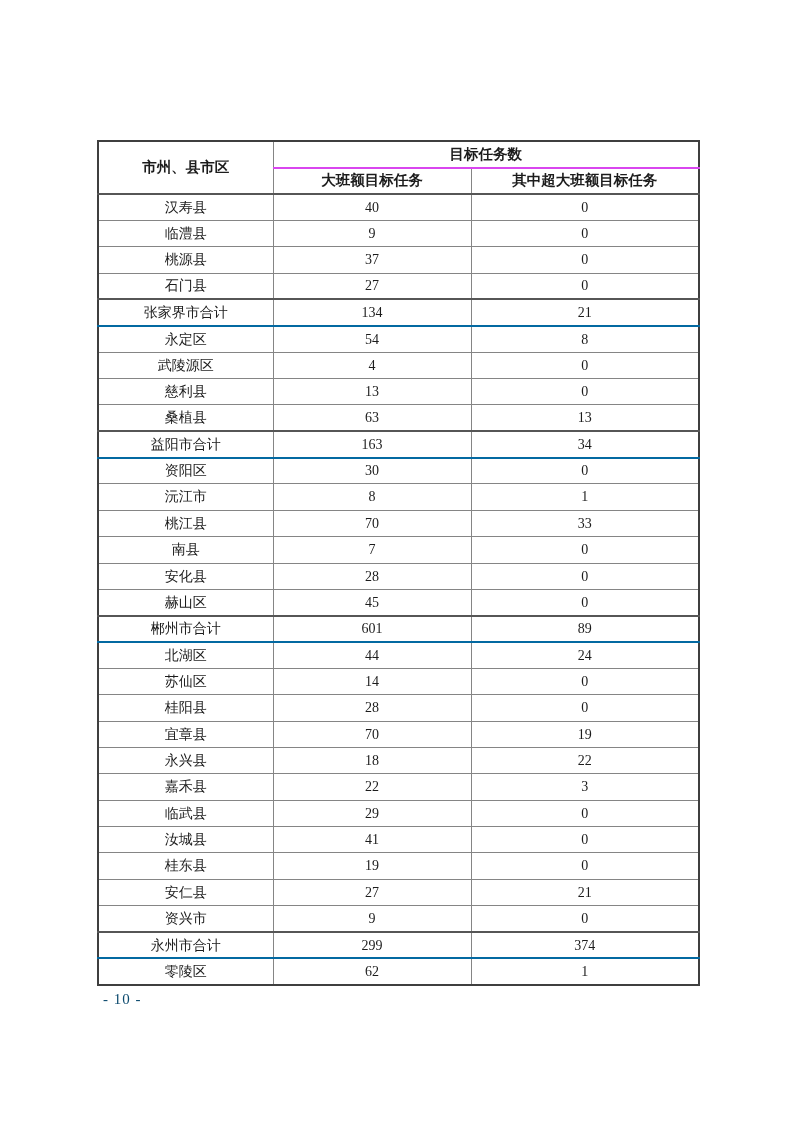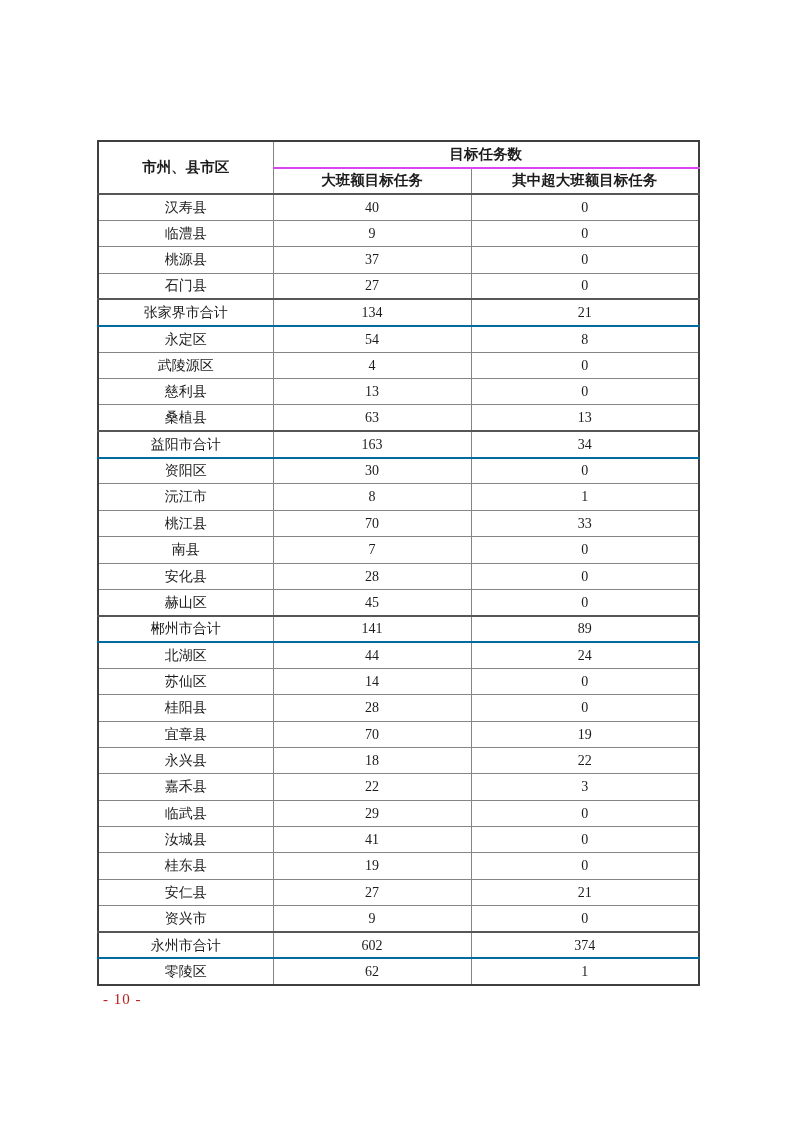--- a/index.html
+++ b/index.html
@@ -42,21 +42,21 @@
     font-weight: normal;
     border-top: 2px solid #565656;
     border-bottom: 2px solid #0369a1;
   }
   .page-number {
     position: absolute;
     left: 103px;
     top: 991px;
     font-size: 15px;
     letter-spacing: 1px;
-    color: #b91c1c;
+    color: #0c4a6e;
   }
 </style>
 </head>
 <body>
 
 <div class="page">
 
   <table class="task-table">
     <colgroup>
       <col style="width:175px">
@@ -165,21 +165,21 @@
     </tr>
 
     <tr>
       <td>赫山区</td>
       <td>45</td>
       <td>0</td>
     </tr>
 
     <tr class="total-row">
       <td>郴州市合计</td>
-      <td>141</td>
+      <td>601</td>
       <td>89</td>
     </tr>
 
     <tr>
       <td>北湖区</td>
       <td>44</td>
       <td>24</td>
     </tr>
 
     <tr>
@@ -237,21 +237,21 @@
     </tr>
 
     <tr>
       <td>资兴市</td>
       <td>9</td>
       <td>0</td>
     </tr>
 
     <tr class="total-row">
       <td>永州市合计</td>
-      <td>602</td>
+      <td>299</td>
       <td>374</td>
     </tr>
 
     <tr>
       <td>零陵区</td>
       <td>62</td>
       <td>1</td>
     </tr>
   </tbody>
   </table>

